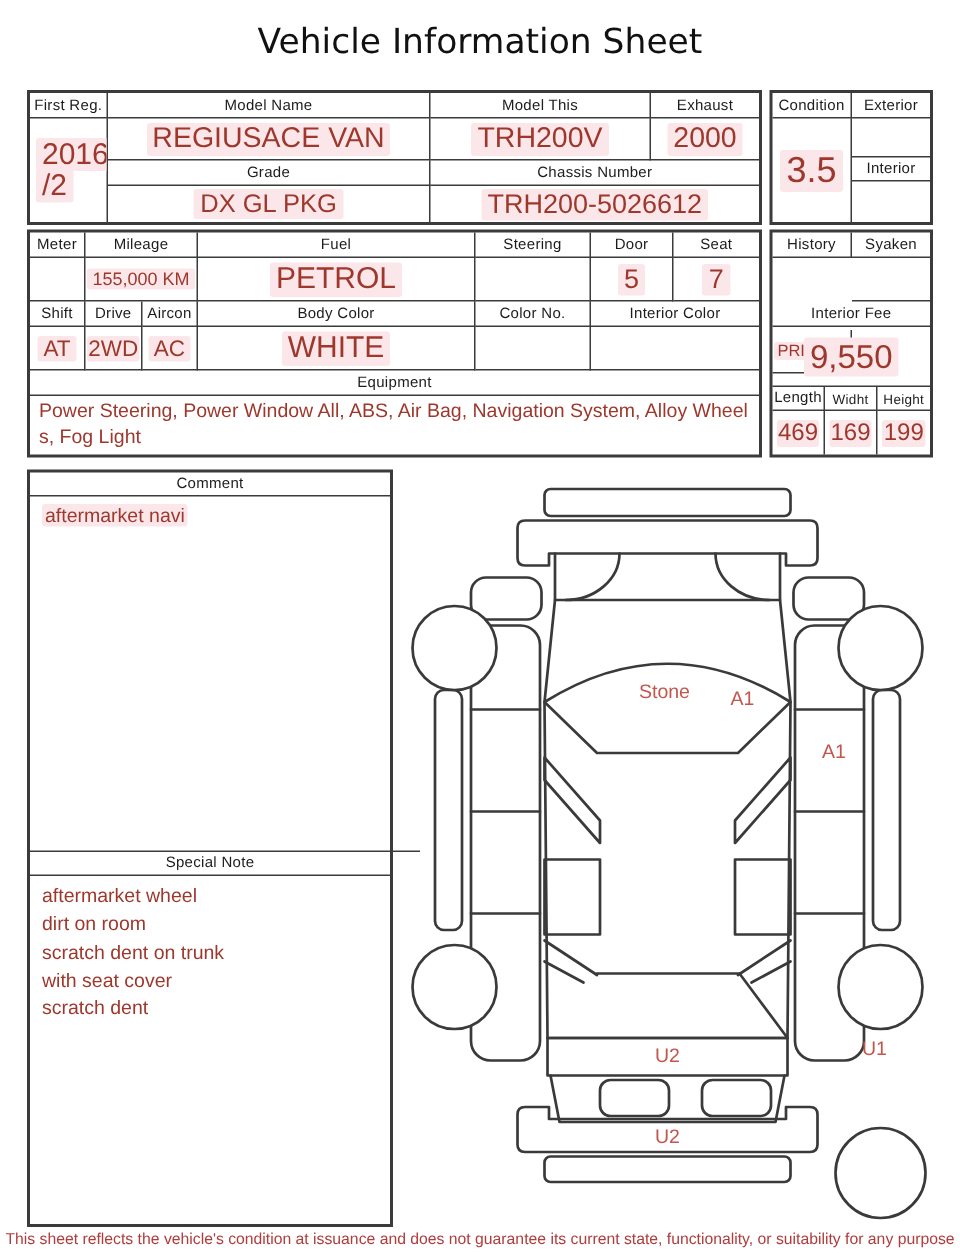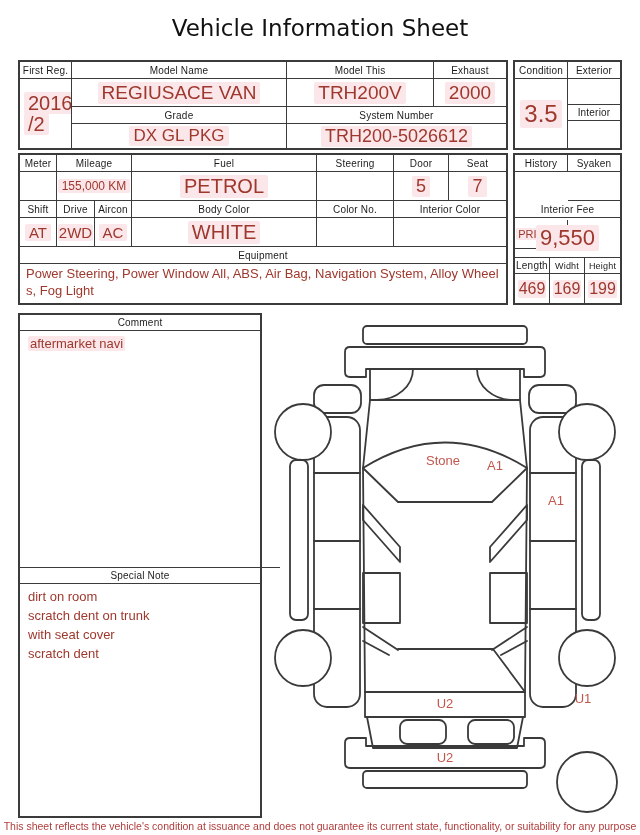--- a/index.html
+++ b/index.html
@@ -53,21 +53,21 @@
     <span class="hl">TRH200V</span>
   </div>
 <div class="cell hdr bb" style="left:434px;top:62px;width:72px;height:17px;">Exhaust</div>
 <div class="cell bb red v-lg" style="left:434px;top:79px;width:72px;height:28px;">
     <span class="hl">2000</span>
   </div>
 <div class="cell hdr br bb" style="left:72px;top:107px;width:215px;height:17px;">Grade</div>
 <div class="cell br red" style="left:72px;top:124px;width:215px;height:24px;font-size:17px;">
     <span class="hl">DX GL PKG</span>
   </div>
-<div class="cell hdr bb" style="left:287px;top:107px;width:219px;height:17px;">System Number</div>
+<div class="cell hdr bb" style="left:287px;top:107px;width:219px;height:17px;">Chassis Number</div>
 <div class="cell red" style="left:287px;top:124px;width:219px;height:24px;font-size:18px;">
     <span class="hl">TRH200-5026612</span>
   </div>
 
 <div class="box" style="left:513px;top:60px;width:109px;height:90px;"></div>
 <div class="cell hdr br bb" style="left:515px;top:62px;width:53px;height:17px;">Condition</div>
 <div class="cell br red" style="left:515px;top:79px;width:53px;height:69px;font-size:24px;">
     <span class="hl">3.5</span>
   </div>
 <div class="cell hdr bb" style="left:568px;top:62px;width:52px;height:17px;">Exterior</div>
@@ -145,20 +145,21 @@
     <span class="hl" style="padding:0 1px;">199</span>
   </div>
 
 <div class="box" style="left:18px;top:313px;width:244px;height:505px;"></div>
 <div class="cell hdr bb" style="left:20px;top:315px;width:240px;height:16px;">Comment</div>
 <div class="abs bb notes" style="left:20px;top:331px;width:260px;height:237px;">
   <span class="hl" style="padding:0 2px;">aftermarket navi</span>
 </div>
 <div class="cell hdr bb" style="left:20px;top:568px;width:240px;height:16px;">Special Note</div>
 <div class="abs notes" style="left:20px;top:584px;width:240px;height:232px;">
+  <div>aftermarket wheel</div>
   <div>dirt on room</div>
   <div>scratch dent on trunk</div>
   <div>with seat cover</div>
   <div>scratch dent</div>
 </div>
 
 <svg class="abs" style="left:270px;top:305px;" width="370" height="520" viewBox="0 0 370 520">
   <g fill="none" stroke="#3a3a3a" stroke-width="1.8" stroke-linejoin="round" stroke-linecap="round">
 
     <rect x="93" y="21" width="164" height="18" rx="4"></rect>

